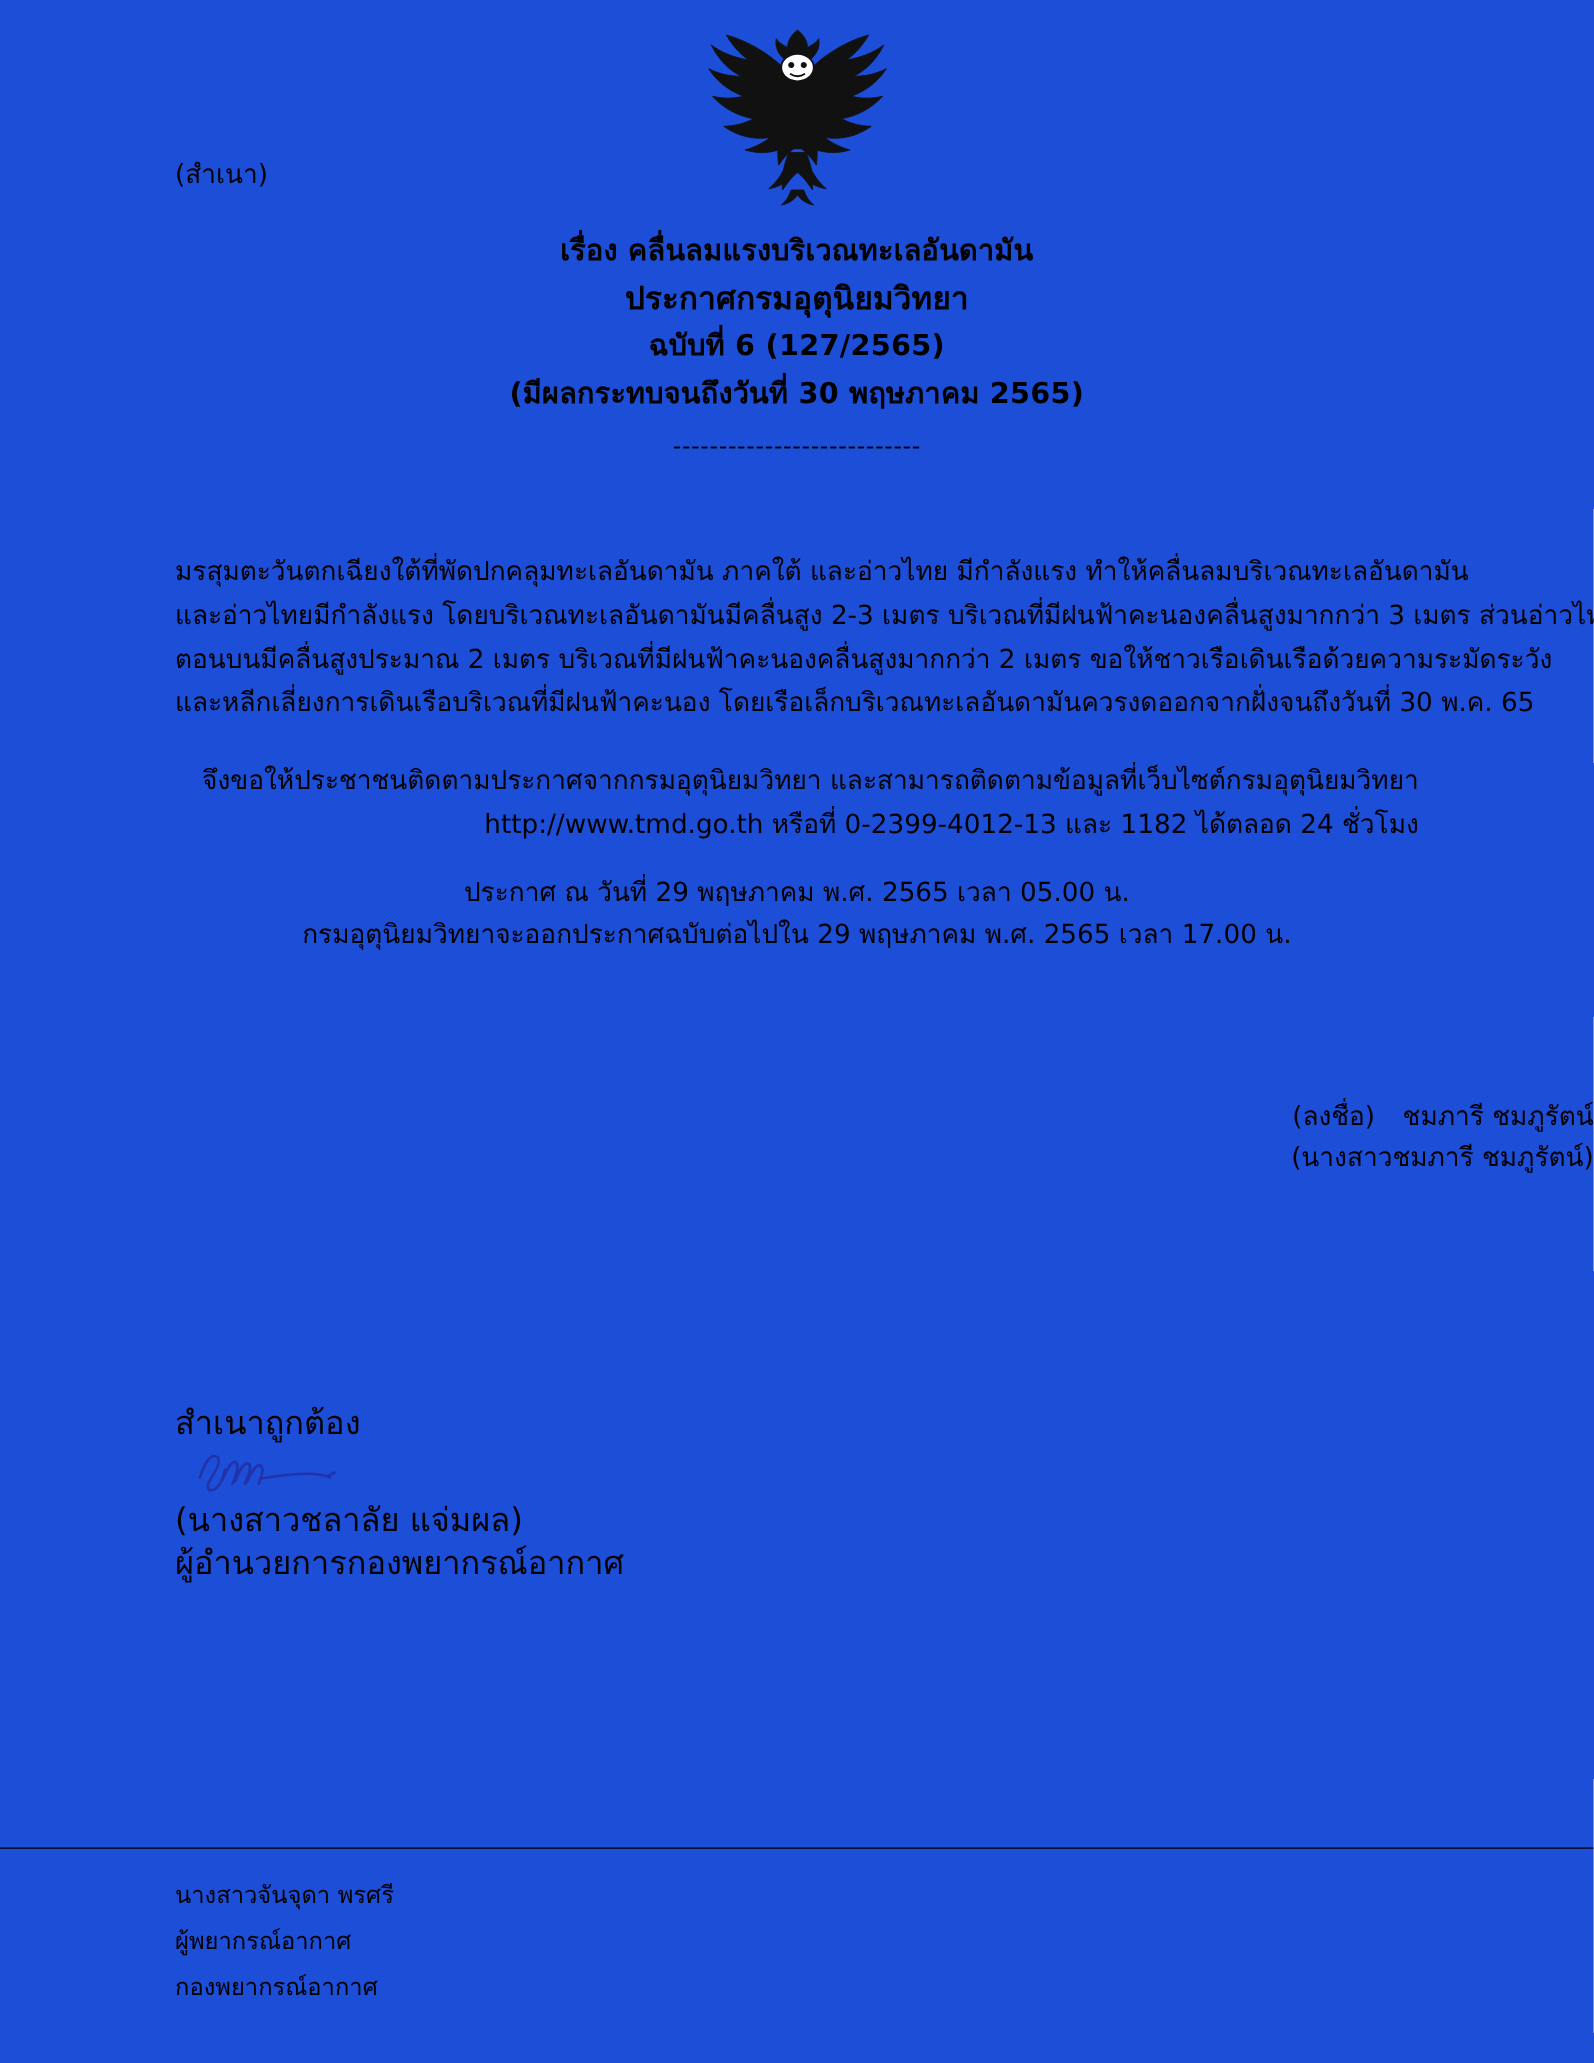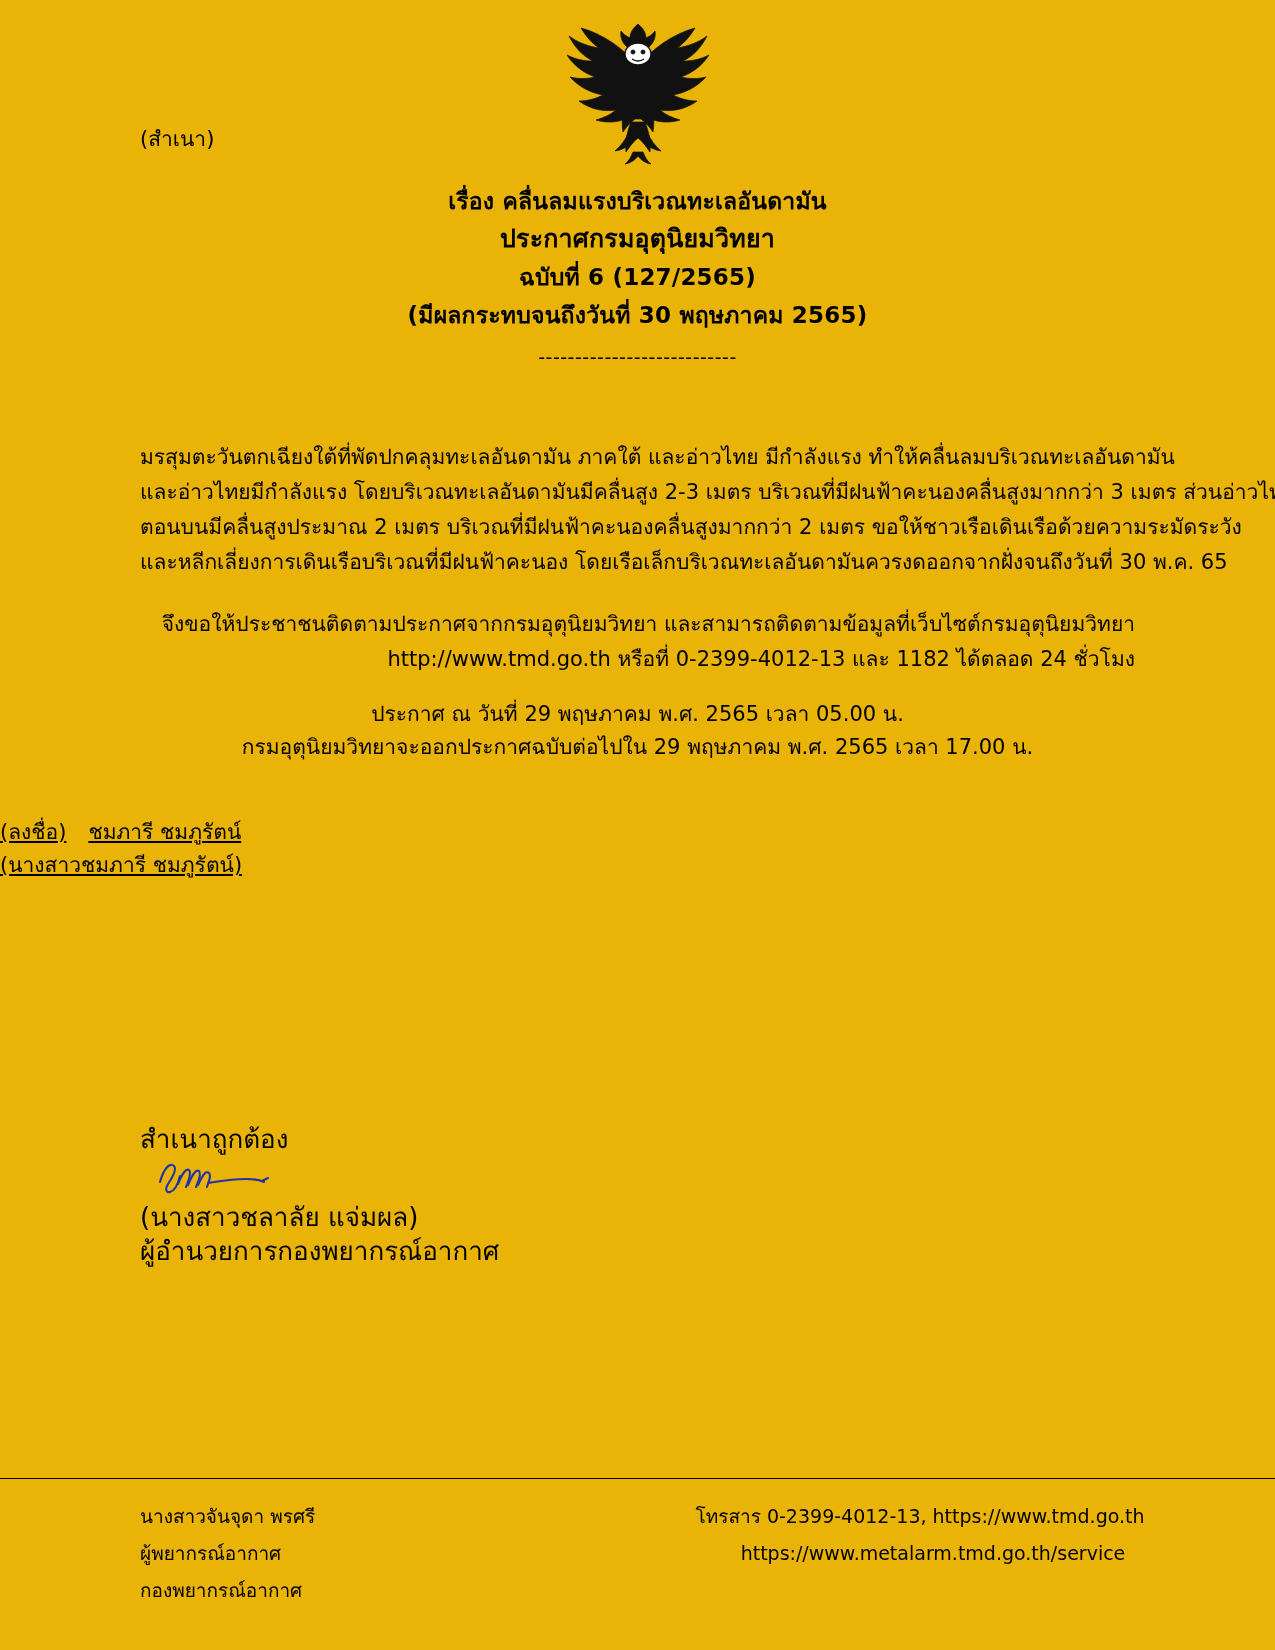--- a/index.html
+++ b/index.html
@@ -10,21 +10,21 @@
   }
   body {
     font-family: "DejaVu Sans", "Liberation Sans", sans-serif;
     color: #000000;
   }
   .page {
     position: relative;
     width: 1275px;
     height: 1650px;
     margin: 0 auto;
-    background: #eab308;
+    background: #1d4ed8;
     overflow: hidden;
     box-sizing: border-box;
   }
 
   
   .emblem {
     position: absolute;
     left: 50%;
     top: 14px;
     transform: translateX(-50%);
@@ -93,23 +93,22 @@
     font-size: 21px;
     line-height: 33px;
     white-space: nowrap;
   }
 
   
   .sign-block {
     position: absolute;
     left: 0;
     right: 0;
-    top: 816px;
-    text-align: left;
-    text-decoration: underline;
+    top: 877px;
+    text-align: right;
   }
   .sign-line {
     font-size: 21px;
     line-height: 33px;
     white-space: nowrap;
   }
   .sign-line .lead { margin-right: 22px; }
 
   
   .cert-block {
@@ -266,19 +265,15 @@
     <div class="cert-line">ผู้อำนวยการกองพยากรณ์อากาศ</div>
   </div>
 
   <div class="footer-rule"></div>
   <div class="footer">
     <div class="footer-left">
       <div class="footer-line">นางสาวจันจุดา  พรศรี</div>
       <div class="footer-line">ผู้พยากรณ์อากาศ</div>
       <div class="footer-line">กองพยากรณ์อากาศ</div>
     </div>
-    <div class="footer-right">
-      <div class="footer-line r1">โทรสาร 0-2399-4012-13, https://www.tmd.go.th</div>
-      <div class="footer-line r2">https://www.metalarm.tmd.go.th/service</div>
-    </div>
   </div>
 
 </div>
 
 </body></html>

